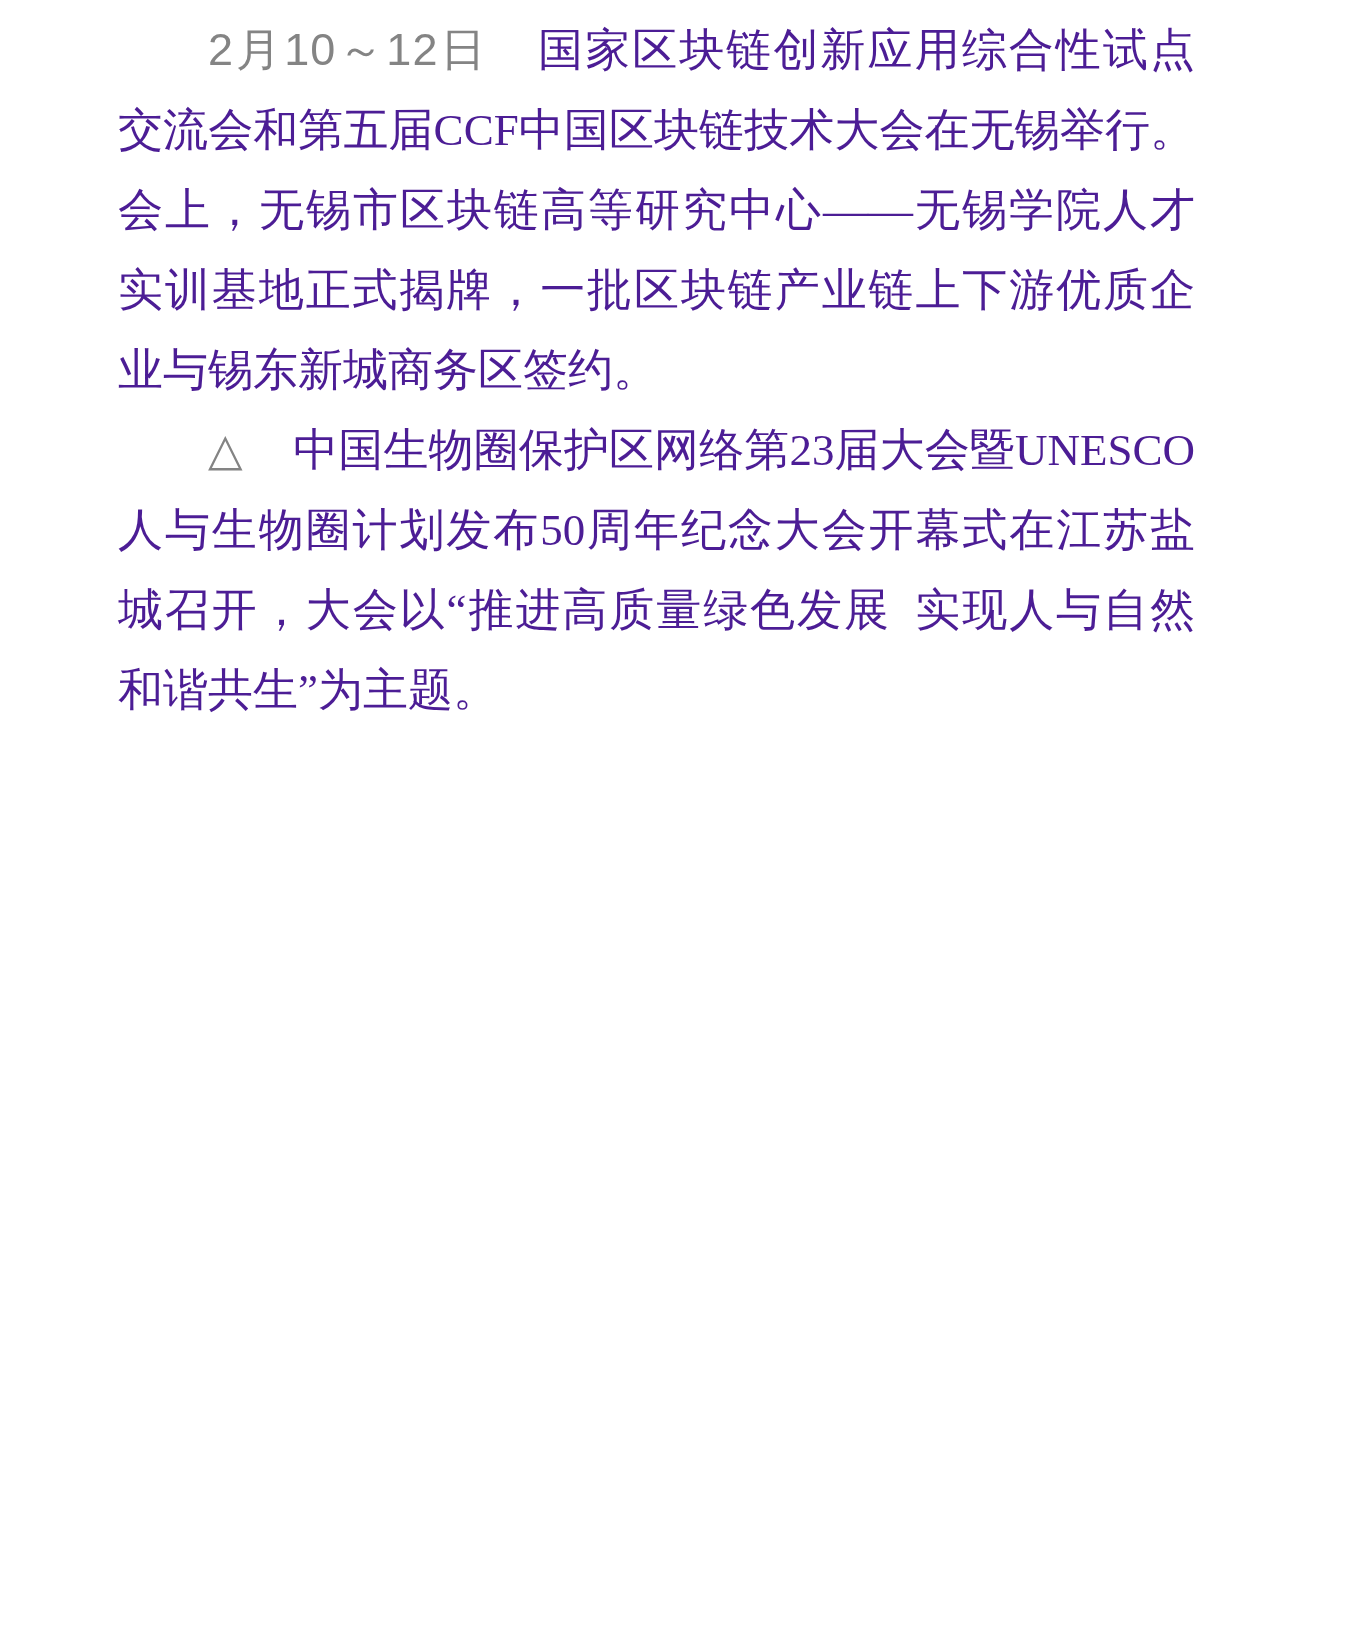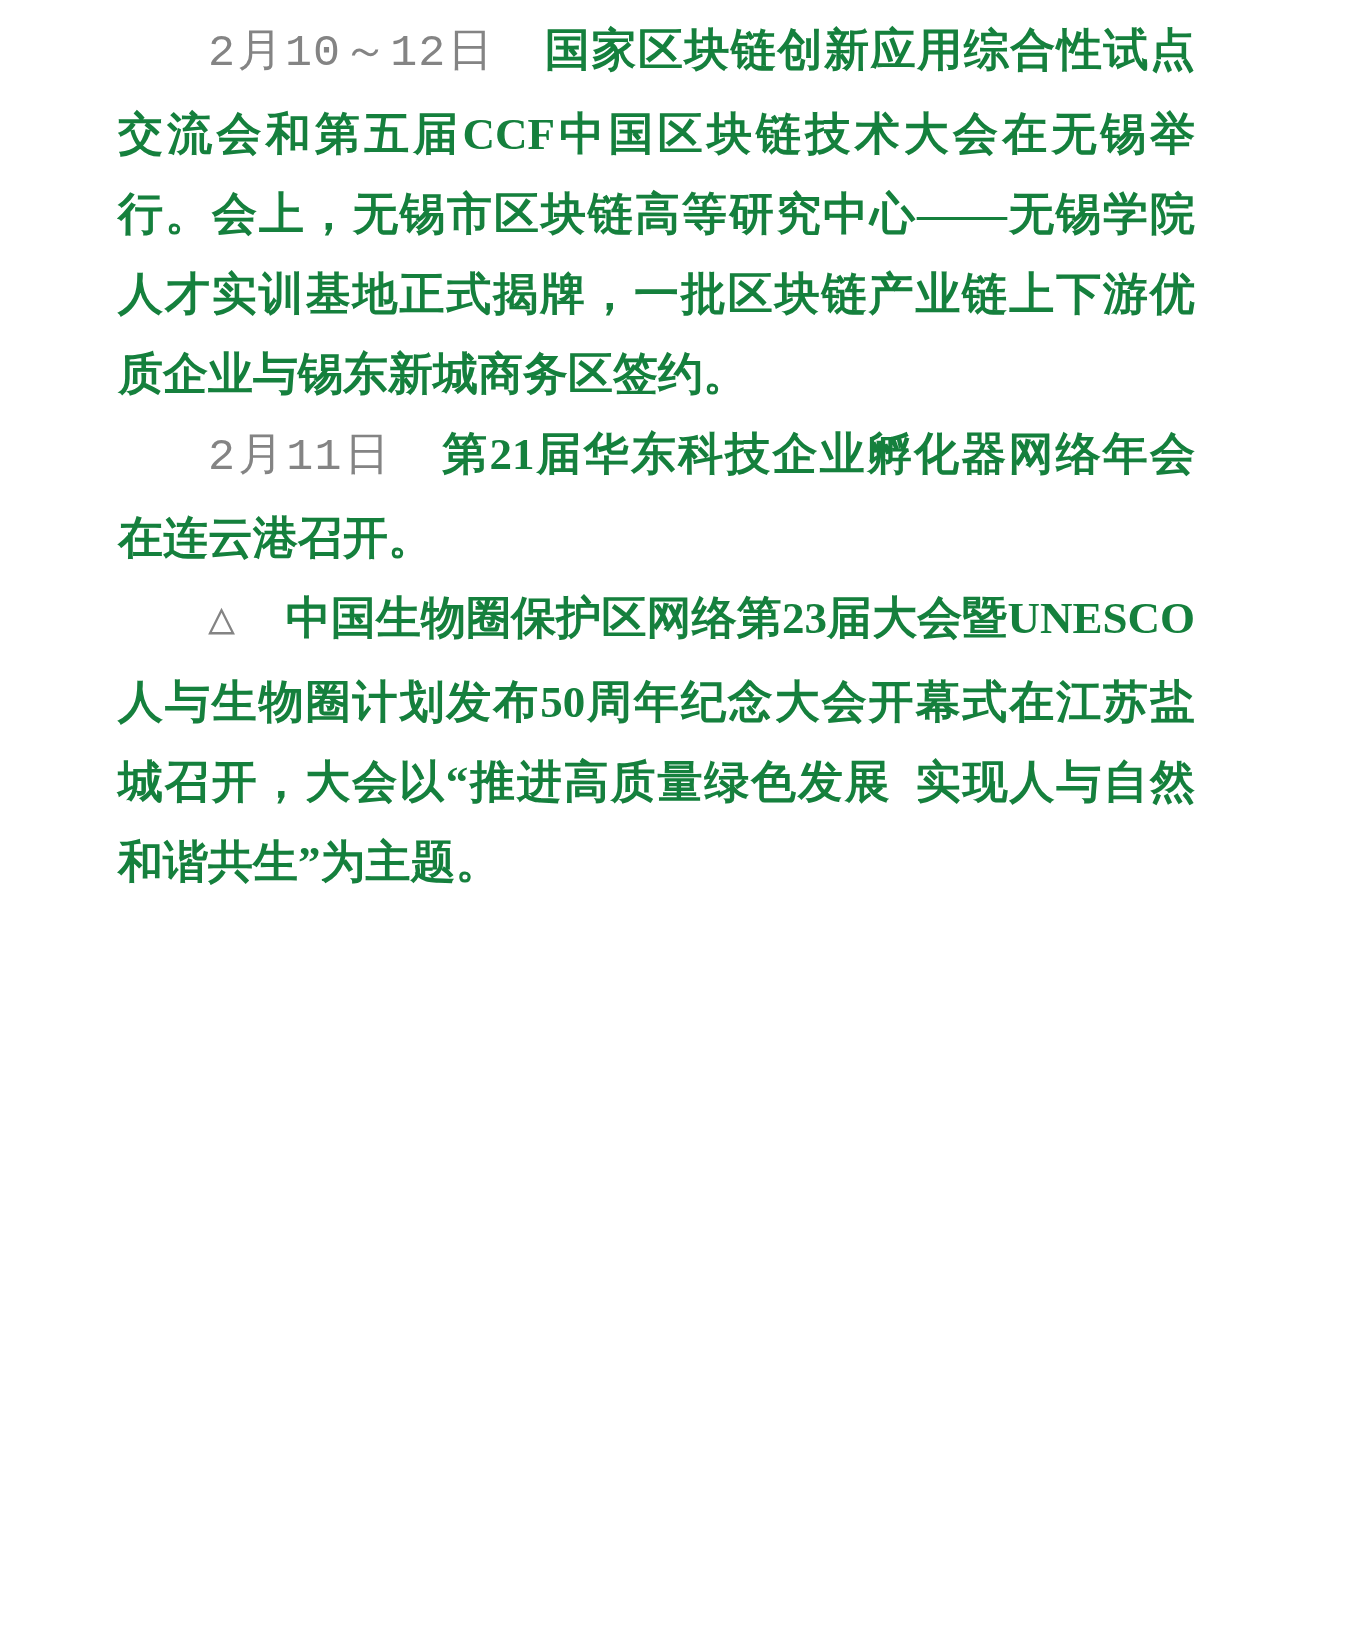--- a/index.html
+++ b/index.html
@@ -23,42 +23,38 @@
     color: #141414;
     text-align: justify;
     line-break: strict;
   }
   .para {
     margin: 0;
     padding: 0;
     text-indent: 2em;
   }
   .marker {
-    font-family: Liberation Mono, monospace;
+    font-family: Liberation Sans, sans-serif;
     color: #848484;
     margin-right: 1.1em;
     letter-spacing: 1px;
   }
   .entry-text {
-    color: #15803d;
-    font-weight: bold;
+    color: #4c1d95;
   }
 </style>
 </head>
 <body>
 
 <main class="doc">
 
   <p class="para">
     <span class="marker">2月10～12日</span><span class="entry-text">国家区块链创新应用综合性试点交流会和第五届CCF中国区块链技术大会在无锡举行。会上，无锡市区块链高等研究中心——无锡学院人才实训基地正式揭牌，一批区块链产业链上下游优质企业与锡东新城商务区签约。</span>
   </p>
 
-  <p class="para">
-    <span class="marker">2月11日</span><span class="entry-text">第21届华东科技企业孵化器网络年会在连云港召开。</span>
-  </p>
 
 
 
   <p class="para">
     <span class="marker">△</span><span class="entry-text">中国生物圈保护区网络第23届大会暨UNESCO人与生物圈计划发布50周年纪念大会开幕式在江苏盐城召开，大会以“推进高质量绿色发展 实现人与自然和谐共生”为主题。</span>
   </p>
 
 </main>
 
 </body></html>

